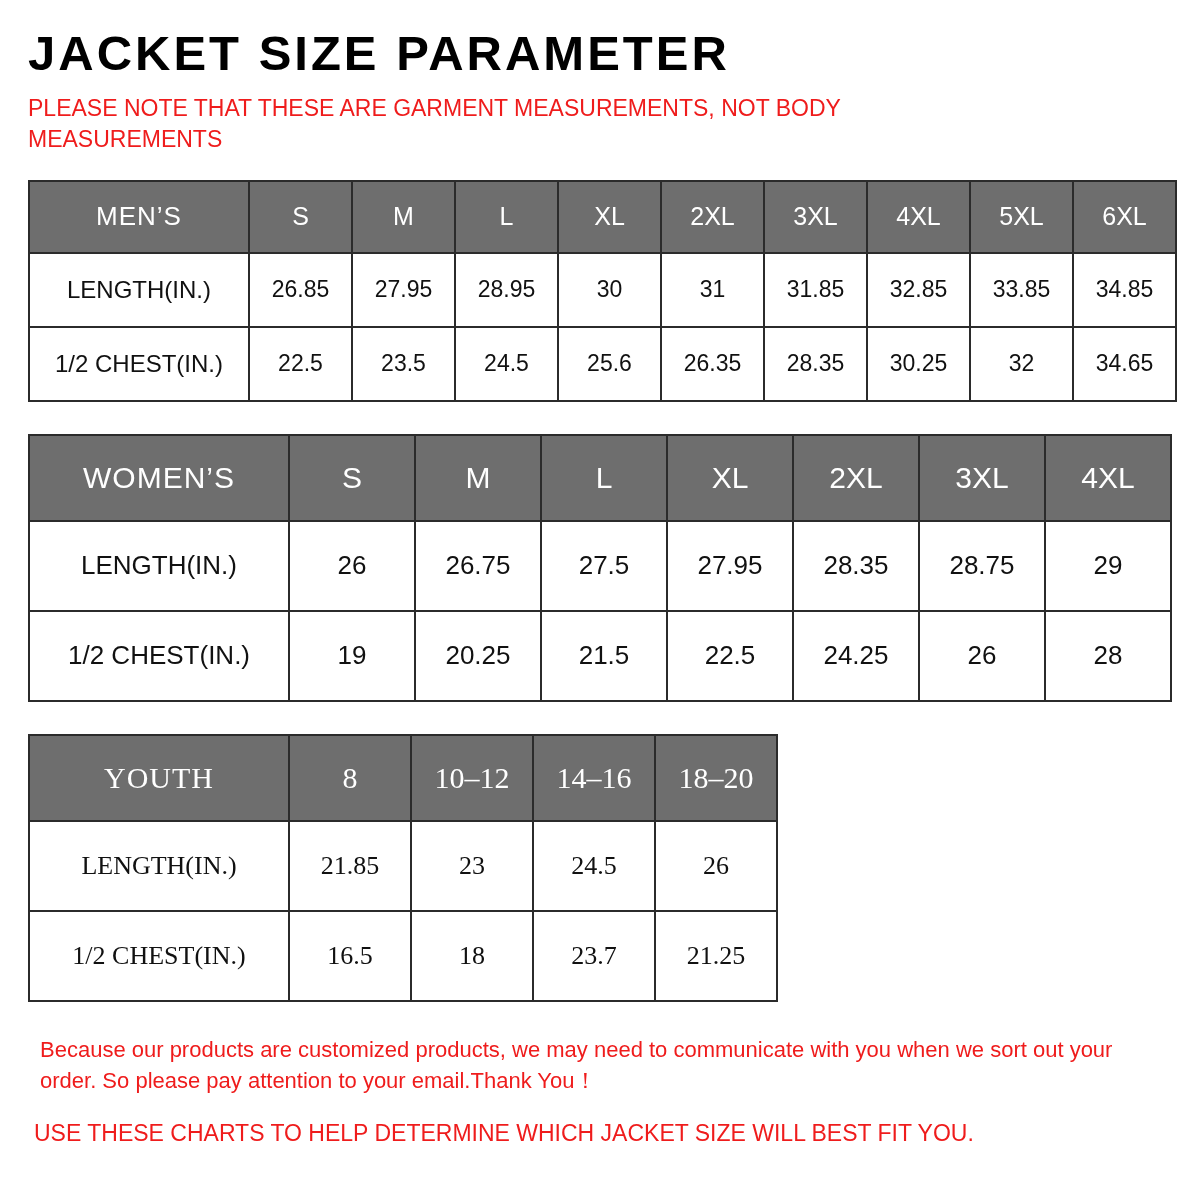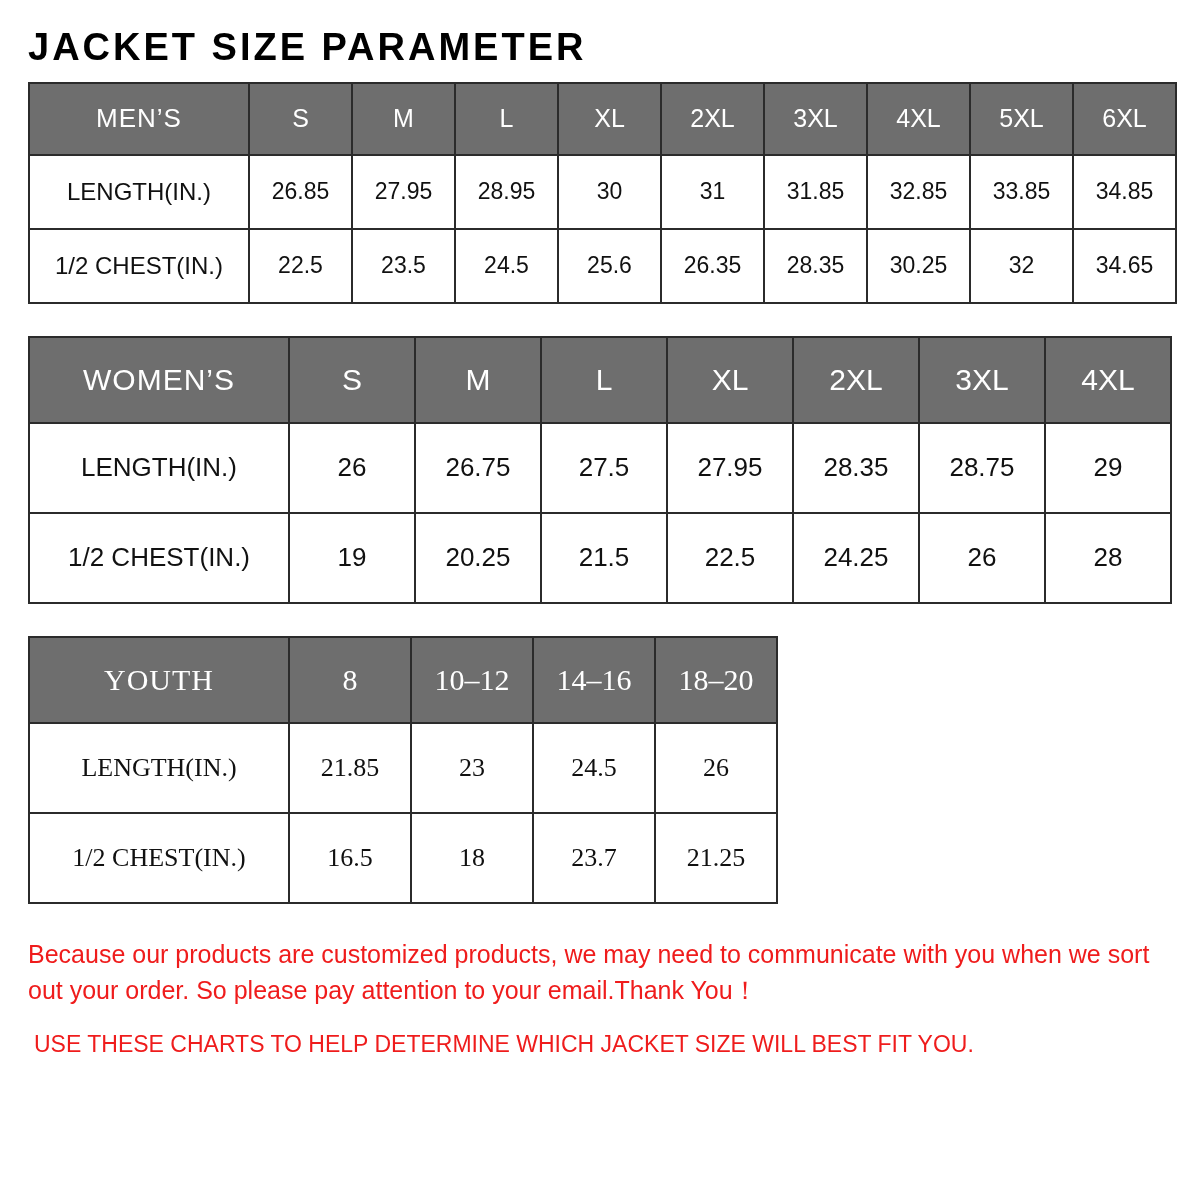--- a/index.html
+++ b/index.html
@@ -15,21 +15,21 @@
     overflow: hidden;
   }
   .page {
     position: relative;
     width: 1200px;
     height: 1200px;
     box-sizing: border-box;
     padding: 28px 28px 0 28px;
   }
   .title {
-    font-size: 38px;
+    font-size: 49px;
     font-weight: bold;
     letter-spacing: 3px;
     color: #000000;
     margin: 0 0 14px 0;
     line-height: 1.05;
   }
   .note {
     color: #ef1c1c;
     font-size: 23px;
     line-height: 1.35;
@@ -67,39 +67,40 @@
   #table-womens thead td.rowlabel { font-size: 30px; letter-spacing: 1px; }
 
   
   #table-youth { width: 748px; font-family: Liberation Serif, serif; }
   #table-youth thead td { height: 84px; font-size: 30px; }
   #table-youth tbody td { height: 88px; font-size: 26px; }
   #table-youth thead td.rowlabel { font-size: 30px; letter-spacing: 1px; }
 
   .footer-note {
     color: #ef1c1c;
-    font-size: 25px;
+    font-size: 22px;
     line-height: 1.45;
-    margin: 0 0 20px 0;
+    margin: 0 0 20px 12px;
     max-width: 1140px;
   }
   .footer-note-2 {
     color: #ef1c1c;
     font-size: 23px;
     line-height: 1.4;
     margin: 6px;
   }
 </style>
 </head>
 <body>
 
 <div class="page">
 
   <h1 class="title">JACKET SIZE PARAMETER</h1>
 
+  <p class="note">PLEASE NOTE THAT THESE ARE GARMENT MEASUREMENTS, NOT BODY MEASUREMENTS</p>
 
   <table class="size-table" id="table-mens">
     <colgroup>
       <col style="width:220px">
       <col span="9" style="width:103px">
     </colgroup>
     <thead>
       <tr>
         <td class="rowlabel">MEN’S</td>
         <td>S</td>

